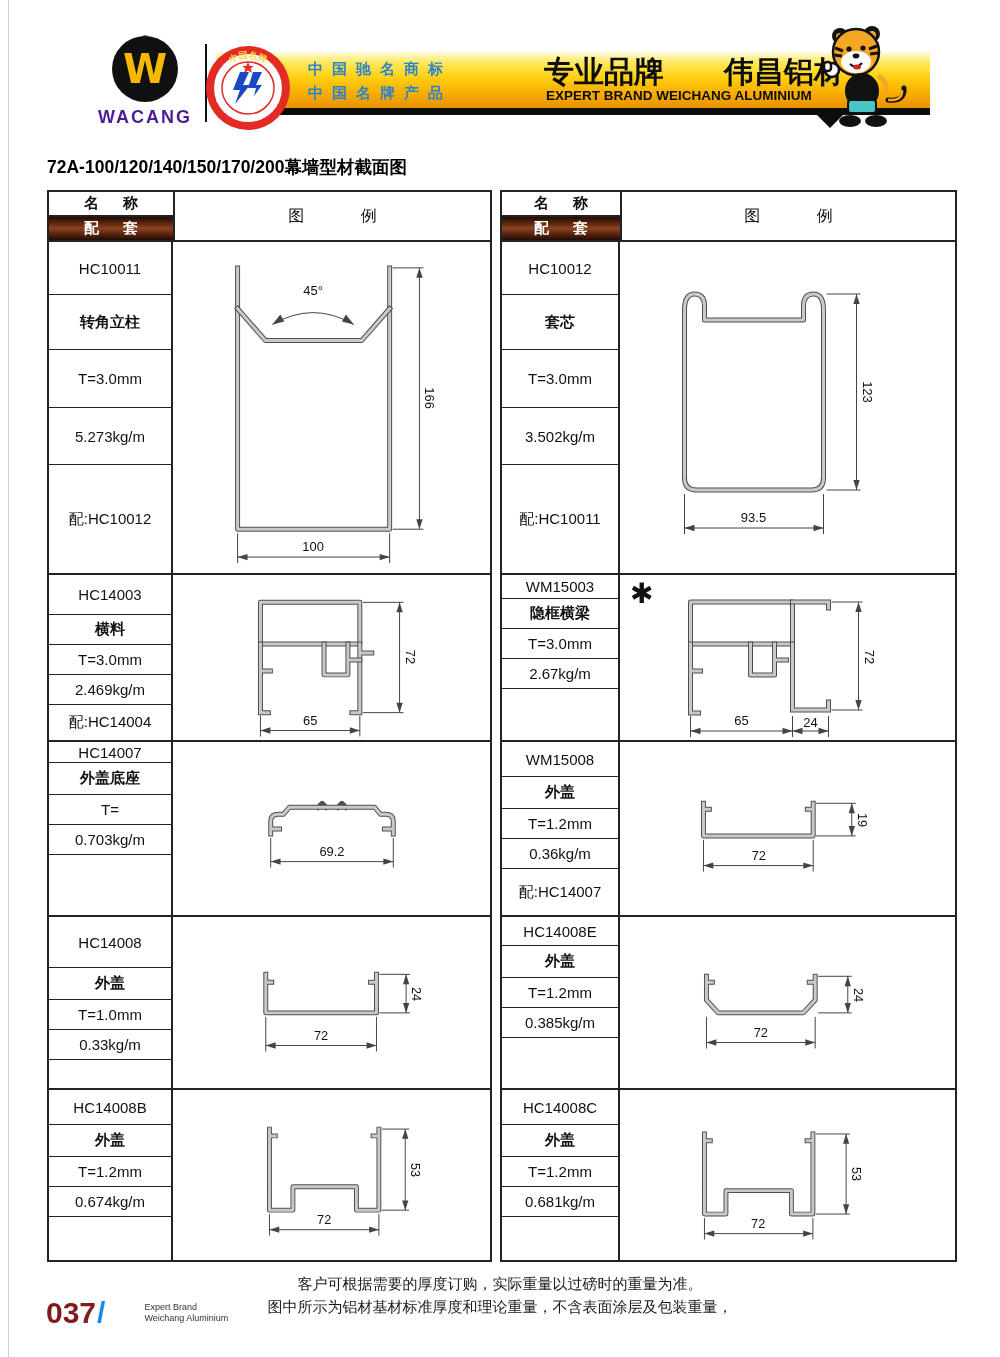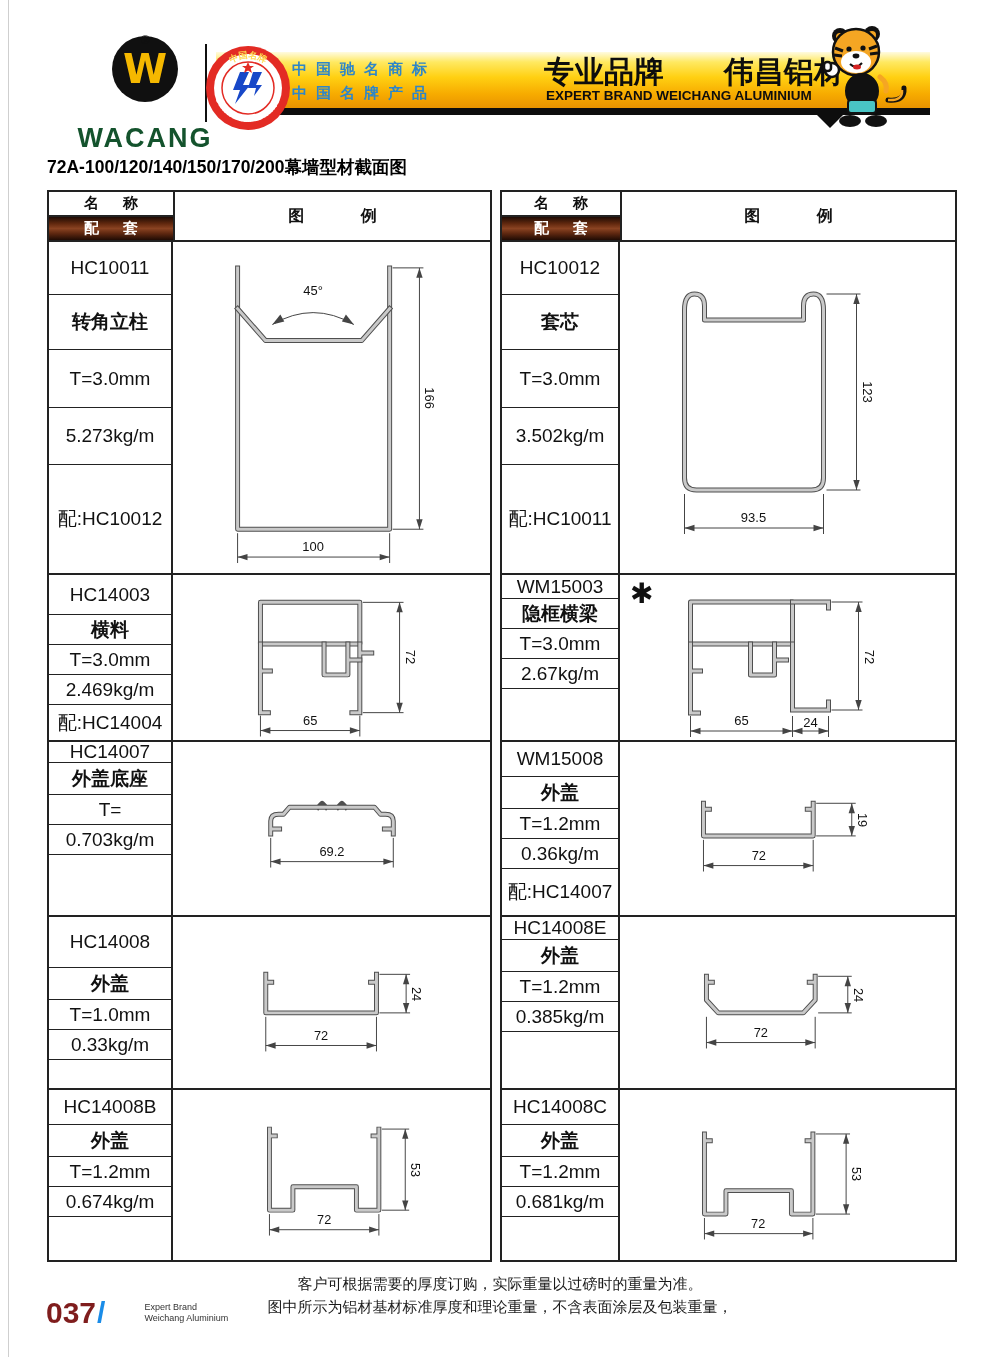--- a/index.html
+++ b/index.html
@@ -5,28 +5,28 @@
   html,body{margin:0;padding:0;background:#fff;}
   .page{position:relative;width:1000px;height:1357px;background:#fff;overflow:hidden;
         font-family:"Liberation Sans","DejaVu Sans",sans-serif;color:#111;}
   .edge-line{position:absolute;left:8px;top:0;width:1px;height:100%;background:#cfcfcf;}
 
   
   .logo-block{position:absolute;left:70px;top:36px;width:150px;text-align:center;}
   .logo-circle{position:relative;width:66px;height:66px;background:#101010;border-radius:50%;margin:0 auto;}
   .logo-w{position:absolute;left:0;top:0;width:66px;height:66px;}
   .logo-reg{position:absolute;right:28px;top:-4px;font-size:13px;font-weight:bold;color:#101010;}
-  .logo-text{margin-top:21px;font-size:27px;font-weight:bold;letter-spacing:2px;color:#14532d;}
+  .logo-text{margin-top:5px;font-size:18px;font-weight:bold;letter-spacing:2px;color:#4c1d95;}
   .divider{position:absolute;left:205px;top:44px;width:2px;height:78px;background:#101010;}
   .banner{position:absolute;left:216px;top:52px;width:714px;height:56px;
           background:linear-gradient(180deg,#fffbe0 0%,#ffe961 18%,#ffd012 45%,#f7ab00 75%,#e89300 100%);
           border-bottom:7px solid #0d0d0d;}
   .banner-notch{position:absolute;left:600px;bottom:-20px;width:0;height:0;
           border-left:14px solid transparent;border-right:14px solid transparent;border-top:14px solid #0d0d0d;}
-  .honor{position:absolute;left:76px;top:5px;line-height:1.6;font-size:15px;font-weight:bold;
+  .honor{position:absolute;left:92px;top:5px;line-height:1.6;font-size:15px;font-weight:bold;
          letter-spacing:9px;color:#2e86c8;white-space:nowrap;}
   .brand-cn{position:absolute;left:328px;top:0px;font-size:30px;font-weight:900;color:#0d0d0d;white-space:nowrap;}
   .brand-en{position:absolute;left:330px;top:36px;font-size:13.5px;font-weight:bold;color:#0d0d0d;white-space:nowrap;}
   .badge{position:absolute;left:204px;top:44px;width:88px;height:88px;}
   .tiger{position:absolute;left:810px;top:22px;width:100px;height:106px;}
 
   
   .page-title{position:absolute;left:47px;top:155px;font-size:17.5px;font-weight:bold;color:#000;}
 
   
@@ -36,27 +36,27 @@
   .tbl-r{left:500px;width:457px;}
   .thead{display:flex;height:48px;border-bottom:2px solid #222;flex:none;}
   .hname{display:flex;flex-direction:column;border-right:2px solid #222;flex:none;}
   .tbl-l .hname,.tbl-l .ncol{width:124px;}
   .tbl-r .hname,.tbl-r .ncol{width:118px;}
   .hn1{flex:1;display:flex;align-items:center;justify-content:center;border-bottom:2px solid #222;
        font-size:15px;font-weight:bold;letter-spacing:10px;text-indent:10px;}
   .hn2{flex:1;display:flex;align-items:center;justify-content:center;color:#fff;font-size:15px;font-weight:bold;
        letter-spacing:10px;text-indent:10px;
        background:linear-gradient(180deg,#1f0b04 0%,#63290f 30%,#8a4322 50%,#5d2710 72%,#1f0b04 100%);}
-  .hdiag{flex:1;display:flex;align-items:center;justify-content:center;font-size:16px;font-weight:bold;
+  .hdiag{flex:1;display:flex;align-items:center;justify-content:center;font-size:16px;font-weight:normal;
          letter-spacing:26px;text-indent:26px;}
   .blk{display:flex;border-bottom:2px solid #222;flex:none;box-sizing:border-box;}
   .blk:last-child{border-bottom:none;flex:1;}
   .ncol{display:flex;flex-direction:column;border-right:2px solid #222;flex:none;box-sizing:border-box;}
   .nc{display:flex;align-items:center;justify-content:center;border-bottom:1px solid #222;
-      font-size:19px;color:#111;flex:none;box-sizing:border-box;text-align:center;}
+      font-size:15px;color:#111;flex:none;box-sizing:border-box;text-align:center;}
   .nc.cn{font-weight:bold;}
   .nc.last{border-bottom:none;flex:1;}
   .dcol{flex:1;position:relative;}
   .dcol svg{position:absolute;left:0;top:0;width:100%;height:100%;}
   .ast{position:absolute;left:10px;top:2px;font-size:28px;font-weight:900;color:#111;}
 
   
   .pf{stroke:#4f4f4f;stroke-width:5;fill:none;stroke-linejoin:round;stroke-linecap:square;}
   .pf2{stroke:#c9c9c9;stroke-width:3;fill:none;stroke-linejoin:round;stroke-linecap:square;}
   .dim{stroke:#444;stroke-width:1;fill:none;}
@@ -372,21 +372,21 @@
           <path class="dim" d="M196,62 H236 M196,95 H236 M232,62 V95"></path>
           <path class="arr" d="M232,62 l-3.2,10 h6.4 z"></path>
             <path class="arr" d="M232,95 l-3.2,-10 h6.4 z"></path>
           <text class="dt" x="242" y="83" text-anchor="middle" transform="rotate(90 242 79)">19</text>
         </svg>
       </div>
     </div>
 
     <div class="blk" style="height:173px">
       <div class="ncol">
-        <div class="nc" style="height:23px">HC14008E</div>
+        <div class="nc" style="height:29px">HC14008E</div>
         <div class="nc cn" style="height:32px">外盖</div>
         <div class="nc" style="height:30px">T=1.2mm</div>
         <div class="nc" style="height:30px">0.385kg/m</div>
         <div class="nc last"></div>
       </div>
       <div class="dcol">
         <svg viewBox="0 0 334 173">
           <path class="pf" d="M85,60 L85,84 L97,97 L183,97 L195,84 L195,60 M85,66 h6 M195,66 h-6"></path>
           <path class="pf2" d="M85,60 L85,84 L97,97 L183,97 L195,84 L195,60 M85,66 h6 M195,66 h-6"></path>
           <path class="dim" d="M85,101 V133 M195,101 V133 M85,127 H195"></path>

